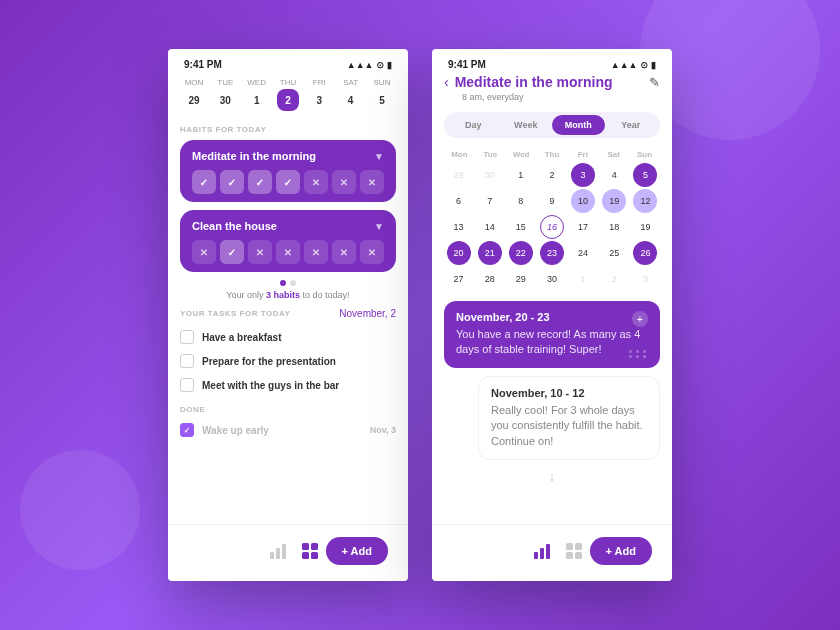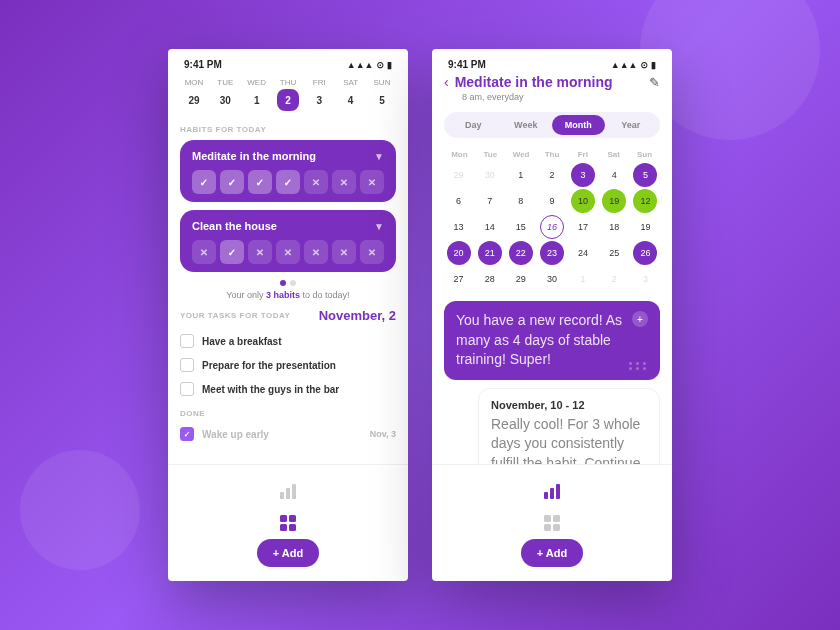--- a/index.html
+++ b/index.html
@@ -166,21 +166,21 @@
       margin: 4px 0 8px;
     }
     .habits-summary strong { color: #7B2FBE; font-weight: 700; }
 
     .tasks-header {
       display: flex;
       justify-content: space-between;
       align-items: center;
       margin-bottom: 6px;
     }
-    .tasks-date { font-size: 13px; font-weight: 700; color: #7B2FBE; }
+    .tasks-date { font-size: 10px; font-weight: 400; color: #7B2FBE; }
 
     .task-item {
       display: flex;
       align-items: center;
       gap: 8px;
       padding: 5px 0;
       font-weight: bold;
     }
     .task-checkbox {
       width: 14px;
@@ -207,25 +207,24 @@
       color: #bbb;
       letter-spacing: 0.5px;
       text-transform: uppercase;
       margin: 8px 0 4px;
     }
     .task-date { font-size: 9px; color: #bbb; margin-left: auto; }
 
     
     .bottom-nav {
       display: flex;
-      justify-content: flex-start;
+      justify-content: flex-end;
       align-items: center;
       padding: 10px 20px 14px;
       border-top: 1px solid #f0f0f0;
-      flex-direction: column;
     }
     .nav-icon {
       width: 32px;
       height: 32px;
       display: flex;
       align-items: center;
       justify-content: center;
       color: #ccc;
       font-size: 16px;
     }
@@ -314,39 +313,39 @@
       border-radius: 50%;
       width: 24px;
       height: 24px;
       display: flex;
       align-items: center;
       justify-content: center;
       margin: 0 auto;
     }
     .cal-cell.other-month { color: #ddd; }
     .cal-cell.highlighted { background: #7B2FBE; color: #fff; border-radius: 50%; }
-    .cal-cell.range { background: #84cc16; border-radius: 50%; }
+    .cal-cell.range { background: #c4b5fd; border-radius: 50%; }
     .cal-cell.today { border: 1.5px solid #7B2FBE; color: #7B2FBE; border-radius: 50%; font-style: italic; }
 
     
     .streak-card {
       background: #7B2FBE;
       border-radius: 12px;
       padding: 10px 12px;
       margin-bottom: 8px;
       position: relative;
       color: #fff;
     }
     .streak-card-title {
       font-size: 11px;
       font-weight: 700;
       margin-bottom: 4px;
     }
     .streak-card-text {
-      font-size: 14px;
+      font-size: 11px;
       line-height: 1.4;
       color: rgba(255,255,255,0.85);
     }
     .streak-card-plus {
       position: absolute;
       top: 10px;
       right: 12px;
       width: 16px;
       height: 16px;
       background: rgba(255,255,255,0.2);
@@ -634,20 +633,21 @@
           <div class="cal-cell">28</div>
           <div class="cal-cell">29</div>
           <div class="cal-cell">30</div>
           <div class="cal-cell other-month">1</div>
           <div class="cal-cell other-month">2</div>
           <div class="cal-cell other-month">3</div>
         </div>
       </div>
 
       <div class="streak-card">
+        <div class="streak-card-title">November, 20 - 23</div>
         <div class="streak-card-text">You have a new record! As many as 4 days of stable training! Super!</div>
         <div class="streak-card-plus">+</div>
         <div class="streak-dots">
           <div class="streak-dot"></div>
           <div class="streak-dot"></div>
           <div class="streak-dot"></div>
           <div class="streak-dot"></div>
           <div class="streak-dot"></div>
           <div class="streak-dot"></div>
         </div>

